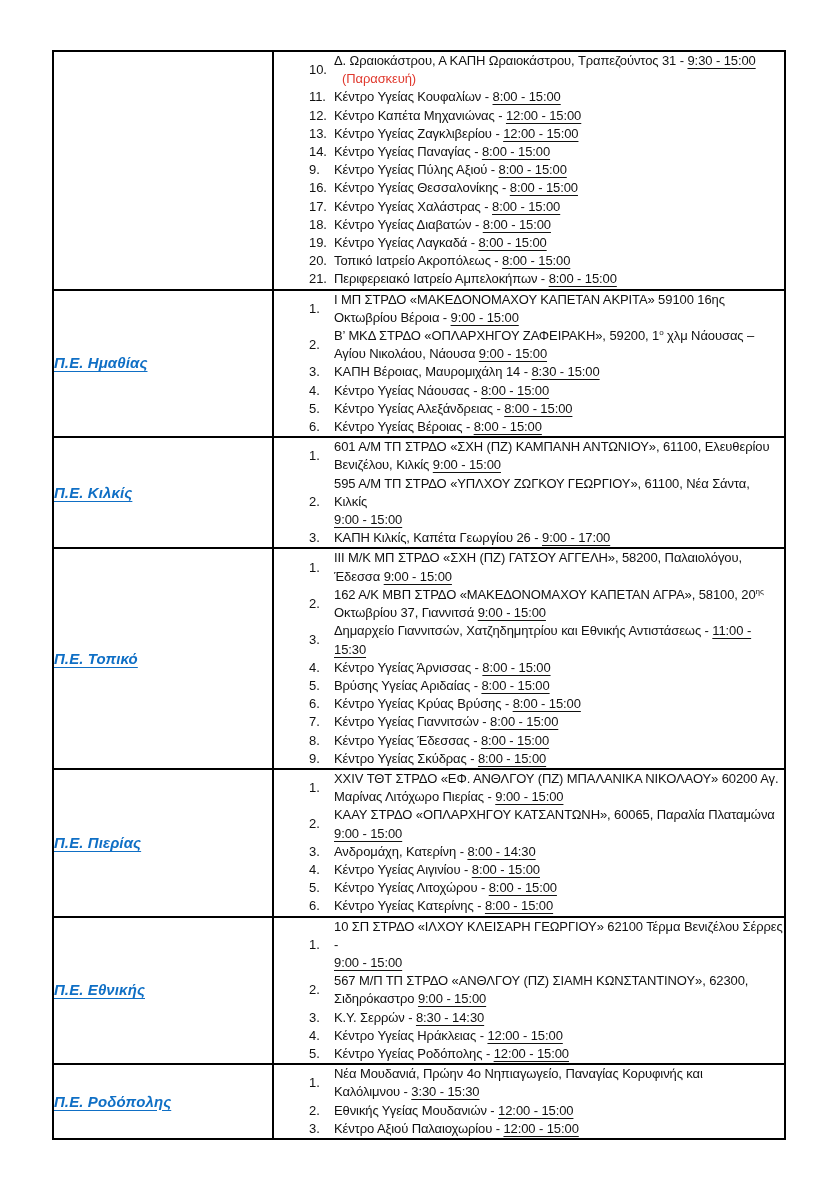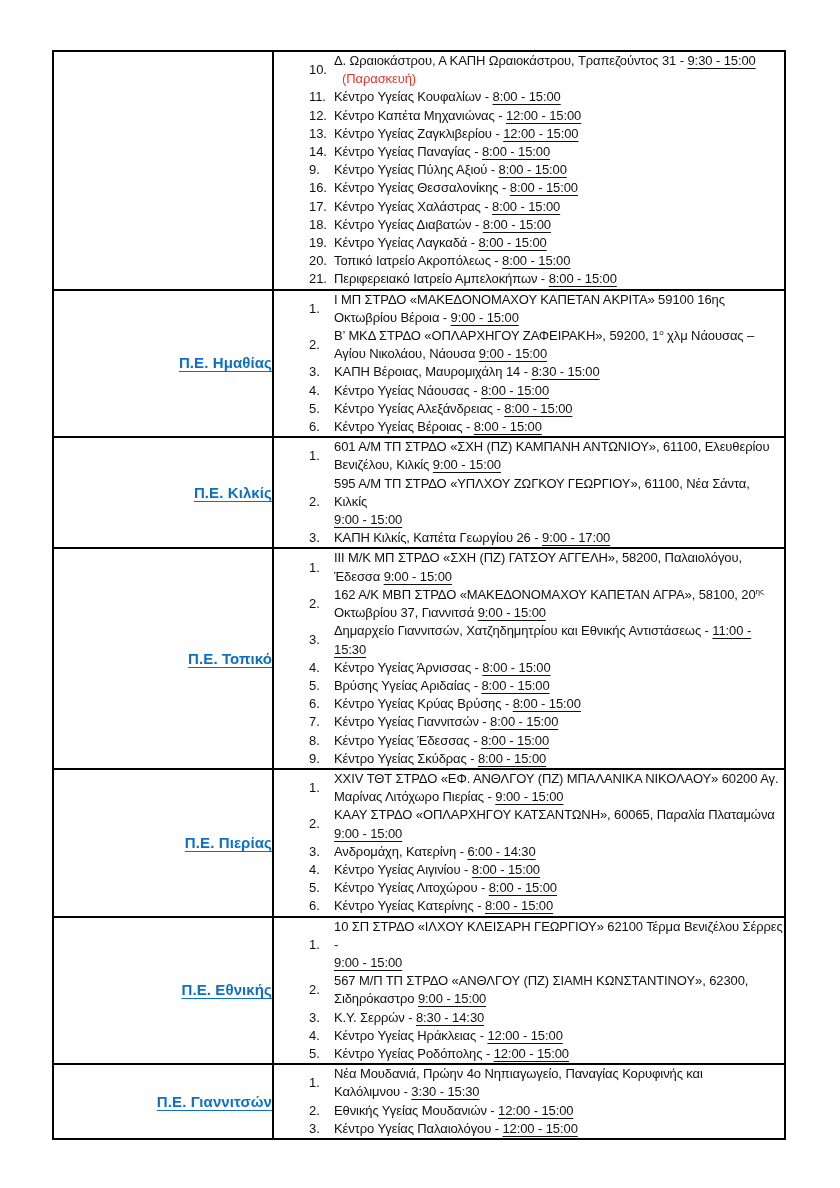--- a/index.html
+++ b/index.html
@@ -22,22 +22,23 @@
     width: 734px;
     border-collapse: collapse;
     table-layout: fixed;
   }
   table.doc-table td {
     border: 2px solid #000000;
     padding: 0;
   }
   td.region-cell {
     width: 218px;
-    text-align: right;
+    text-align: left;
     vertical-align: middle;
+    font-style: italic;
   }
   .region-label {
     color: var(--accent-blue, #0f6fc5);
     font-weight: bold;
     font-size: 15px;
     text-decoration: underline;
     text-underline-offset: 3px;
     letter-spacing: 0.1px;
   }
   td.items-cell {
@@ -229,21 +230,21 @@
             <div class="item">
               <span class="item-num">1.</span>
               <span class="item-content"><span>XXIV ΤΘΤ ΣΤΡΔΟ «ΕΦ. ΑΝΘΛΓΟΥ (ΠΖ) ΜΠΑΛΑΝΙΚΑ ΝΙΚΟΛΑΟΥ» 60200 Αγ.</span><br><span>Μαρίνας Λιτόχωρο Πιερίας - </span><span class="u">9:00 - 15:00</span></span>
             </div>
             <div class="item">
               <span class="item-num">2.</span>
               <span class="item-content"><span>ΚΑΑΥ ΣΤΡΔΟ «ΟΠΛΑΡΧΗΓΟΥ ΚΑΤΣΑΝΤΩΝΗ», 60065, Παραλία Πλαταμώνα</span><br><span class="u">9:00 - 15:00</span></span>
             </div>
             <div class="item">
               <span class="item-num">3.</span>
-              <span class="item-content"><span>Ανδρομάχη, Κατερίνη - </span><span class="u">6:00 - 14:30</span></span>
+              <span class="item-content"><span>Ανδρομάχη, Κατερίνη - </span><span class="u">8:00 - 14:30</span></span>
             </div>
             <div class="item">
               <span class="item-num">4.</span>
               <span class="item-content"><span>Κέντρο Υγείας Αιγινίου - </span><span class="u">8:00 - 15:00</span></span>
             </div>
             <div class="item">
               <span class="item-num">5.</span>
               <span class="item-content"><span>Κέντρο Υγείας Λιτοχώρου - </span><span class="u">8:00 - 15:00</span></span>
             </div>
             <div class="item">
@@ -271,31 +272,31 @@
               <span class="item-num">4.</span>
               <span class="item-content"><span>Κέντρο Υγείας Ηράκλειας - </span><span class="u">12:00 - 15:00</span></span>
             </div>
             <div class="item">
               <span class="item-num">5.</span>
               <span class="item-content"><span>Κέντρο Υγείας Ροδόπολης - </span><span class="u">12:00 - 15:00</span></span>
             </div>
           </td>
         </tr>
         <tr>
-          <td class="region-cell"><span class="region-label">Π.Ε. Γιαννιτσών</span></td>
+          <td class="region-cell"><span class="region-label">Π.Ε. Ροδόπολης</span></td>
           <td class="items-cell">
             <div class="item">
               <span class="item-num">1.</span>
               <span class="item-content"><span>Νέα Μουδανιά, Πρώην 4ο Νηπιαγωγείο, Παναγίας Κορυφινής και</span><br><span>Καλόλιμνου - </span><span class="u">3:30 - 15:30</span></span>
             </div>
             <div class="item">
               <span class="item-num">2.</span>
               <span class="item-content"><span>Εθνικής Υγείας Μουδανιών - </span><span class="u">12:00 - 15:00</span></span>
             </div>
             <div class="item">
               <span class="item-num">3.</span>
-              <span class="item-content"><span>Κέντρο Υγείας Παλαιολόγου - </span><span class="u">12:00 - 15:00</span></span>
+              <span class="item-content"><span>Κέντρο Αξιού Παλαιοχωρίου - </span><span class="u">12:00 - 15:00</span></span>
             </div>
           </td>
         </tr>
       </tbody>
   </table>
 </div>
 
 </body></html>

